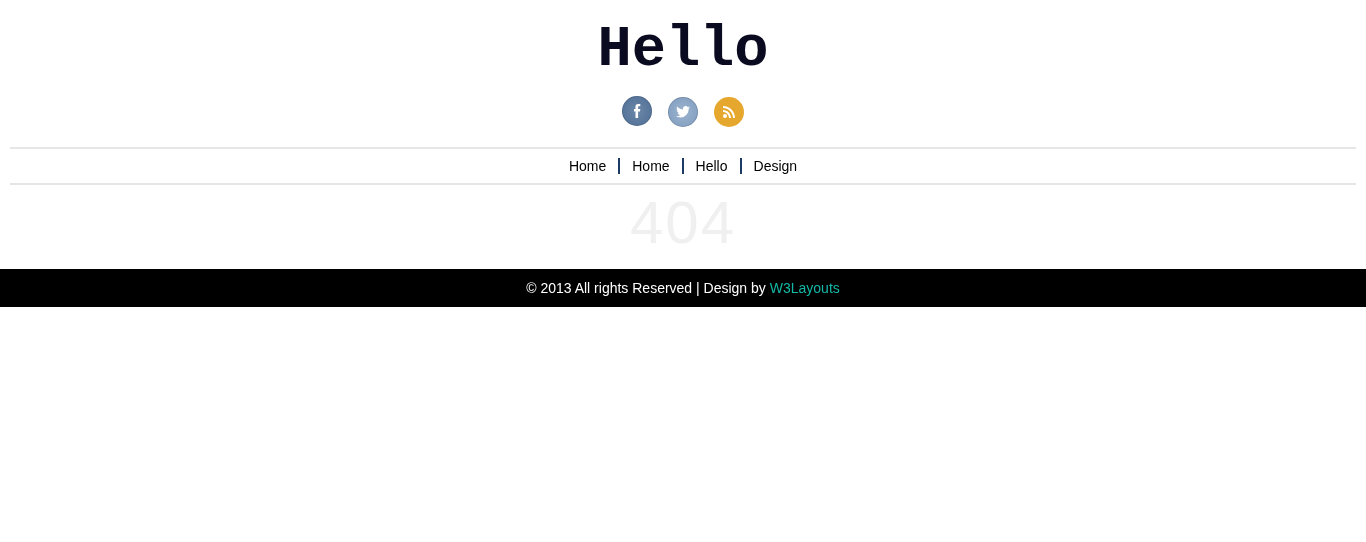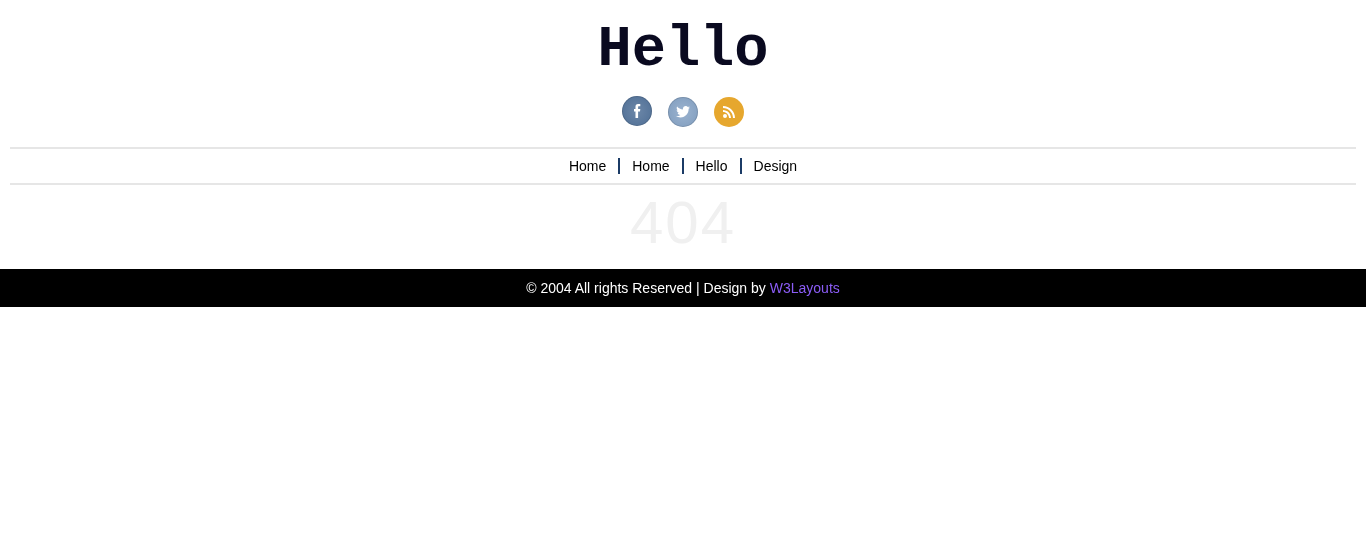--- a/index.html
+++ b/index.html
@@ -80,21 +80,21 @@
     letter-spacing: 2px;
   }
   .footer {
     background: #000;
     color: #fff;
     text-align: center;
     padding: 11px 0;
     font-size: 14px;
   }
   .footer a {
-    color: #8b5cf6;
+    color: #14b8a6;
     text-decoration: none;
   }
 </style>
 </head>
 <body>
 
 <div class="header">
   <div class="logo">
     <span class="logo-text">Hello</span>
   </div>
@@ -128,14 +128,14 @@
       <a href="#">Design</a>
     </div>
   </div>
 
   <div class="content">
     <div class="big404">404</div>
   </div>
 </div>
 
 <div class="footer">
-  <span>© 2004 All rights Reserved | Design by </span><a href="#">W3Layouts</a>
+  <span>© 2013 All rights Reserved | Design by </span><a href="#">W3Layouts</a>
 </div>
 
 </body></html>

